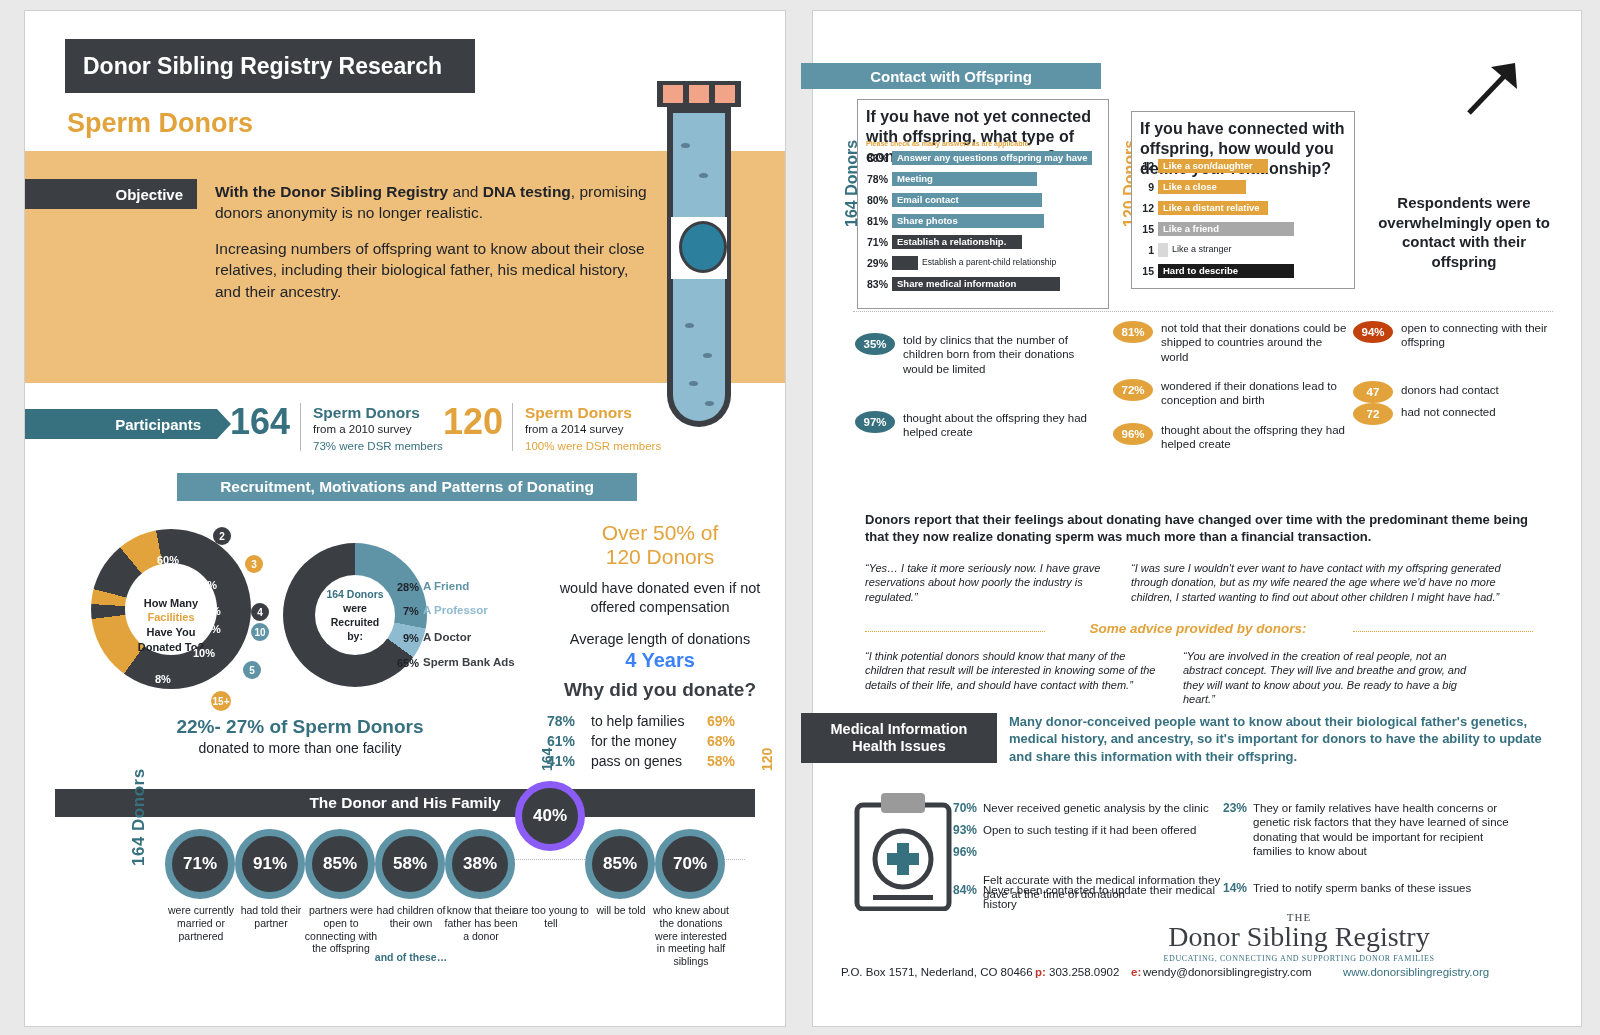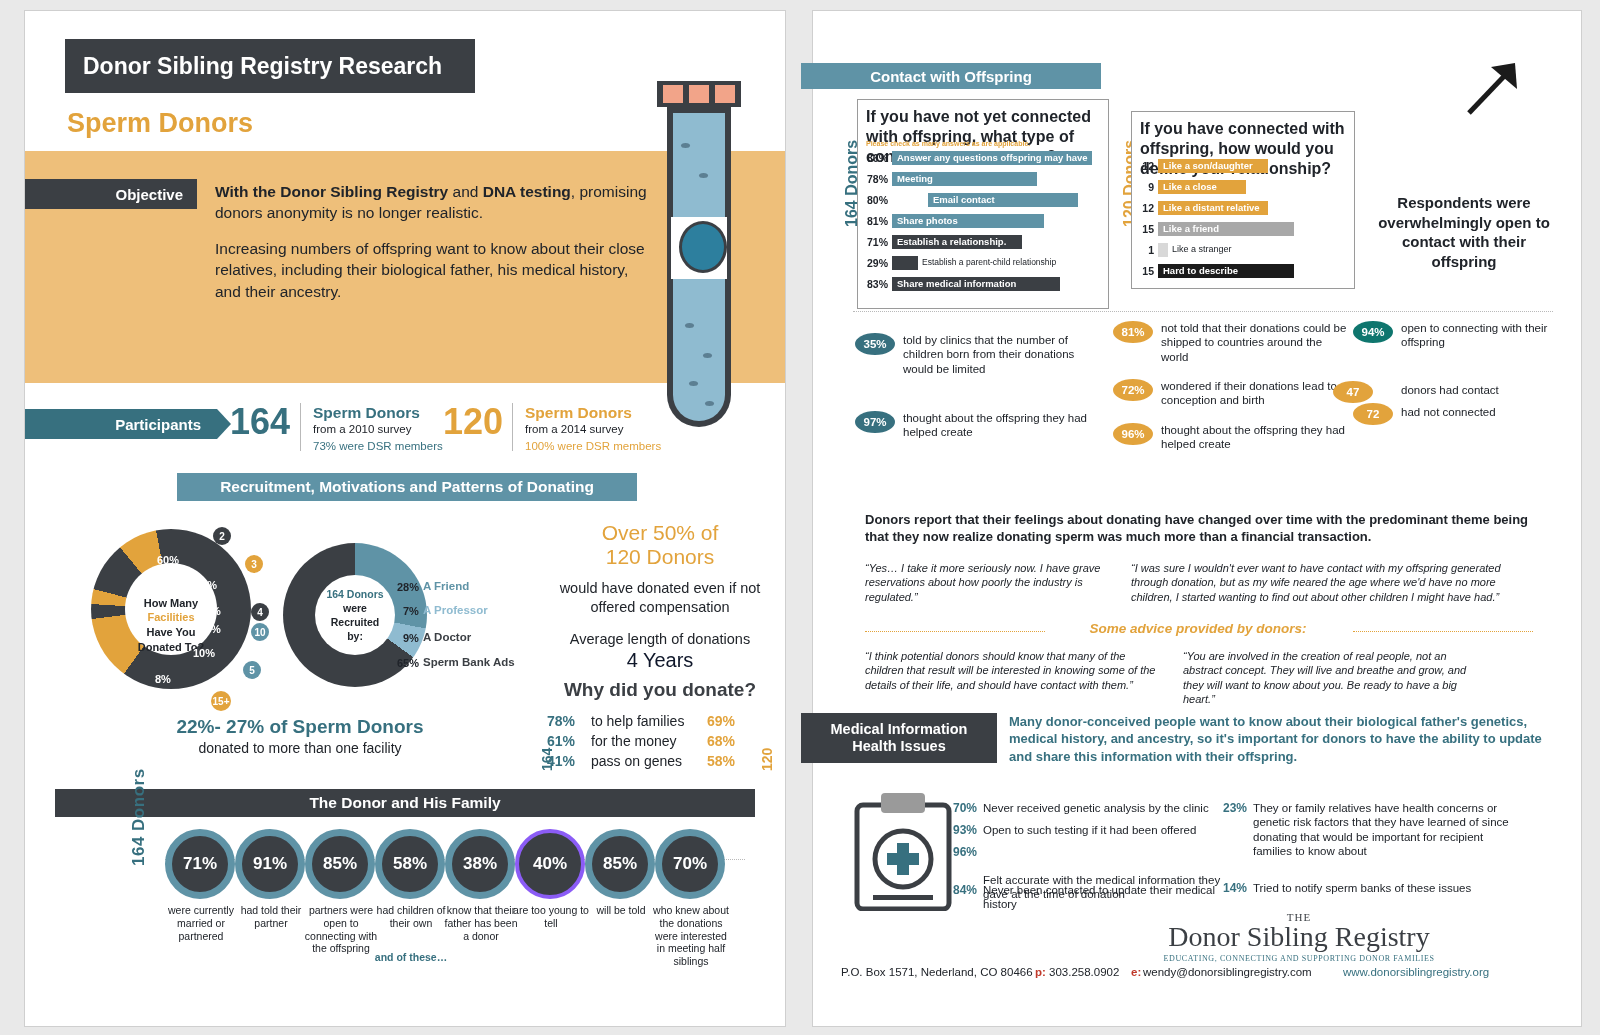--- a/index.html
+++ b/index.html
@@ -42,21 +42,21 @@
   .donut{position:absolute;border-radius:50%;}
   .donut .hole{position:absolute;border-radius:50%;background:#fff;display:flex;align-items:center;justify-content:center;text-align:center;}
   .bubble{position:absolute;border-radius:50%;color:#fff;font-size:10px;font-weight:bold;display:flex;align-items:center;justify-content:center;}
 
   .pct-lab{position:absolute;font-size:11px;font-weight:bold;}
 
   .over50{position:absolute;left:520px;top:510px;width:230px;text-align:center;}
   .over50 .b{font-size:21px;font-weight:normal;color:#e2a33c;line-height:1.15;}
   .over50 .t{font-size:14.5px;color:#20242a;margin-top:10px;line-height:1.3;}
   .over50 .t2{font-size:14.5px;color:#20242a;margin-top:14px;}
-  .over50 .y{font-size:20px;font-weight:normal;color:#0f172a;margin-top:2px;}
+  .over50 .y{font-size:20px;font-weight:bold;color:#3b82f6;margin-top:2px;}
 
   .why-h{position:absolute;left:520px;top:668px;width:230px;text-align:center;font-size:19px;font-weight:bold;color:#3b3f44;}
   .why-row{position:absolute;font-size:14px;}
   .sd-line{position:absolute;left:60px;top:705px;width:430px;text-align:center;}
   .sd-line .a{font-size:19px;font-weight:bold;color:#37707f;}
   .sd-line .b{font-size:14px;color:#20242a;margin-top:2px;}
 
   .fam-circ{position:absolute;width:62px;height:62px;border-radius:50%;background:#3b3f44;display:flex;align-items:center;justify-content:center;color:#fff;font-size:17px;font-weight:bold;}
   .fam-cap{position:absolute;width:76px;text-align:center;font-size:10.5px;line-height:1.22;color:#20242a;}
   .donors164-v{position:absolute;left:104px;top:855px;transform:rotate(-90deg);transform-origin:0 0;font-size:17px;font-weight:bold;color:#37707f;letter-spacing:.5px;}
@@ -209,21 +209,21 @@
     <div class="fam-circ" style="left:280px;top:818px;border:7px solid #5f93a6;box-sizing:border-box;width:70px;height:70px">85%</div>
     <div class="fam-cap" style="left:278px;top:893px">partners were open to connecting with the offspring</div>
 
     <div class="fam-circ" style="left:350px;top:818px;border:7px solid #5f93a6;box-sizing:border-box;width:70px;height:70px">58%</div>
     <div class="fam-cap" style="left:348px;top:893px">had children of their own</div>
     <div style="position:absolute;left:348px;top:940px;width:76px;text-align:center;font-size:10.5px;font-weight:bold;color:#37707f;line-height:1.2">and of these…</div>
 
     <div class="fam-circ" style="left:420px;top:818px;border:7px solid #5f93a6;box-sizing:border-box;width:70px;height:70px">38%</div>
     <div class="fam-cap" style="left:418px;top:893px">know that their father has been a donor</div>
 
-    <div class="fam-circ" style="left:490px;top:818px;border:4px solid #8b5cf6;box-sizing:border-box;width:70px;height:70px">40%</div>
+    <div class="fam-circ" style="left:490px;top:770px;border:7px solid #8b5cf6;box-sizing:border-box;width:70px;height:70px">40%</div>
     <div class="fam-cap" style="left:488px;top:893px">are too young to tell</div>
 
     <div class="fam-circ" style="left:560px;top:818px;border:7px solid #5f93a6;box-sizing:border-box;width:70px;height:70px">85%</div>
     <div class="fam-cap" style="left:558px;top:893px">will be told</div>
 
     <div class="fam-circ" style="left:630px;top:818px;border:7px solid #5f93a6;box-sizing:border-box;width:70px;height:70px">70%</div>
     <div class="fam-cap" style="left:628px;top:893px">who knew about the donations were interested in meeting half siblings</div>
   </div>
 
   <div class="panel" id="right-panel">
@@ -237,21 +237,21 @@
       <div class="bx-title" style="position:absolute;left:8px;top:7px;width:234px;">If you have not yet connected with offspring, what type of contact are you open to?</div>
       <div style="position:absolute;left:8px;top:40px;font-size:7px;font-weight:bold;color:#e2a33c">Please check as many answers as are applicable.</div>
 
       <div class="barpct" style="left:4px;top:52px;width:26px;">86%</div>
       <div class="bar barlab" style="left:34px;top:51px;width:200px;background:#5f93a6;color:#fff;">Answer any questions offspring may have</div>
 
       <div class="barpct" style="left:4px;top:73px;width:26px;">78%</div>
       <div class="bar barlab" style="left:34px;top:72px;width:145px;background:#5f93a6;color:#fff;">Meeting</div>
 
       <div class="barpct" style="left:4px;top:94px;width:26px;">80%</div>
-      <div class="bar barlab" style="left:34px;top:93px;width:150px;background:#5f93a6;color:#fff;margin-left:36px;">Email contact</div>
+      <div class="bar barlab" style="left:34px;top:93px;width:150px;background:#5f93a6;color:#fff;">Email contact</div>
 
       <div class="barpct" style="left:4px;top:115px;width:26px;">81%</div>
       <div class="bar barlab" style="left:34px;top:114px;width:152px;background:#5f93a6;color:#fff;">Share photos</div>
 
       <div class="barpct" style="left:4px;top:136px;width:26px;">71%</div>
       <div class="bar barlab" style="left:34px;top:135px;width:130px;background:#3b3f44;color:#fff;">Establish a relationship.</div>
 
       <div class="barpct" style="left:4px;top:157px;width:26px;">29%</div>
       <div class="bar" style="left:34px;top:156px;width:26px;background:#3b3f44;"></div>
       <div style="position:absolute;left:64px;top:157px;font-size:8.5px;color:#20242a">Establish a parent-child relationship</div>
@@ -295,23 +295,23 @@
     <div class="oval" style="left:42px;top:400px;width:40px;height:22px;background:#37707f;">97%</div>
     <div class="stat-txt" style="left:90px;top:400px;width:190px;">thought about the offspring they had helped create</div>
 
     <div class="oval" style="left:300px;top:310px;width:40px;height:22px;background:#e2a33c;">81%</div>
     <div class="stat-txt" style="left:348px;top:310px;width:190px;">not told that their donations could be shipped to countries around the world</div>
     <div class="oval" style="left:300px;top:368px;width:40px;height:22px;background:#e2a33c;">72%</div>
     <div class="stat-txt" style="left:348px;top:368px;width:190px;">wondered if their donations lead to conception and birth</div>
     <div class="oval" style="left:300px;top:412px;width:40px;height:22px;background:#e2a33c;">96%</div>
     <div class="stat-txt" style="left:348px;top:412px;width:190px;">thought about the offspring they had helped create</div>
 
-    <div class="oval" style="left:540px;top:310px;width:40px;height:22px;background:#0f766e;">94%</div>
+    <div class="oval" style="left:540px;top:310px;width:40px;height:22px;background:#c2410c;">94%</div>
     <div class="stat-txt" style="left:588px;top:310px;width:160px;">open to connecting with their offspring</div>
-    <div class="oval" style="left:520px;top:370px;width:40px;height:22px;background:#e2a33c;">47</div>
+    <div class="oval" style="left:540px;top:370px;width:40px;height:22px;background:#e2a33c;">47</div>
     <div class="stat-txt" style="left:588px;top:372px;width:160px;">donors had contact</div>
     <div class="oval" style="left:540px;top:392px;width:40px;height:22px;background:#e2a33c;">72</div>
     <div class="stat-txt" style="left:588px;top:394px;width:160px;">had not connected</div>
 
     <div style="position:absolute;left:52px;top:500px;width:672px;font-size:13px;font-weight:bold;line-height:1.32;color:#20242a">Donors report that their feelings about donating have changed over time with the predominant theme being that they now realize donating sperm was much more than a financial transaction.</div>
 
     <div class="quote" style="left:52px;top:550px;width:245px;">“Yes… I take it more seriously now. I have grave reservations about how poorly the industry is regulated.”</div>
     <div class="quote" style="left:318px;top:550px;width:400px;">“I was sure I wouldn't ever want to have contact with my offspring generated through donation, but as my wife neared the age where we'd have no more children, I started wanting to find out about other children I might have had.”</div>
 
     <div style="position:absolute;left:240px;top:610px;width:290px;text-align:center;font-size:13.5px;font-weight:bold;font-style:italic;color:#e2a33c">Some advice provided by donors:</div>

